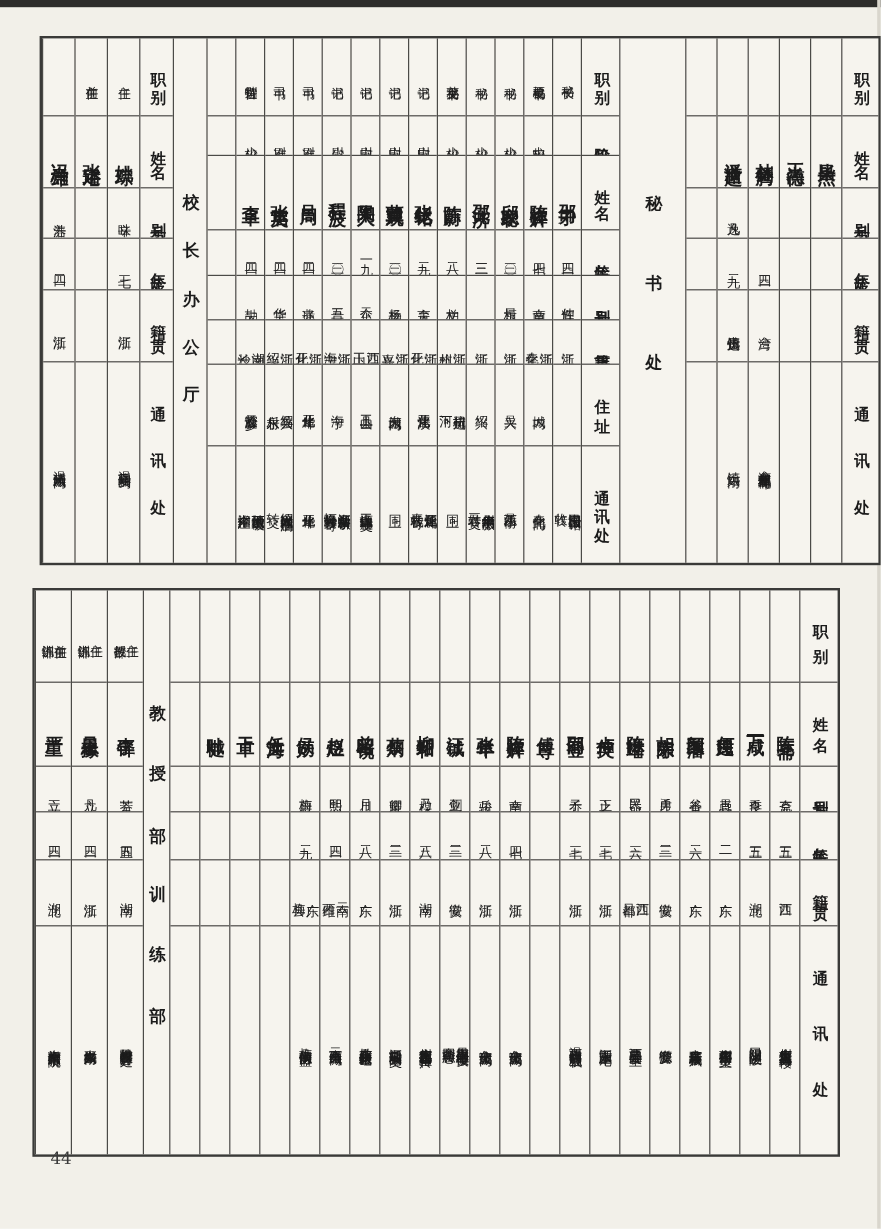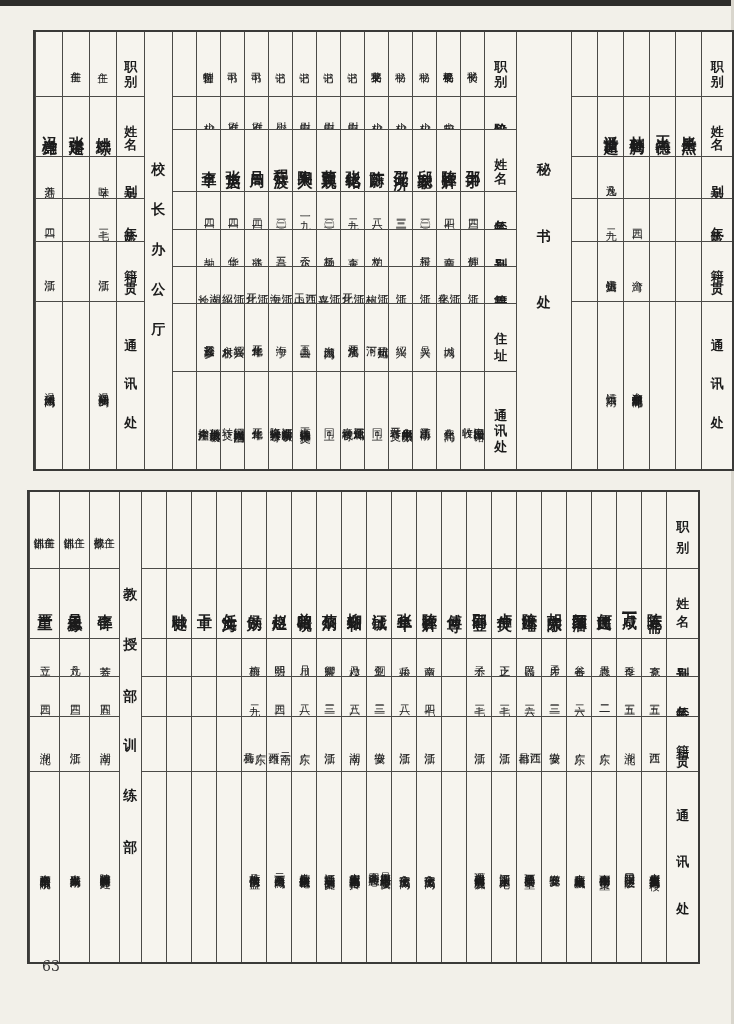--- a/index.html
+++ b/index.html
@@ -1137,14 +1137,14 @@
           </div>
           <div class="cell" style="height: 55px;">
             <span class="vt">湖北</span>
           </div>
           <div class="cell" style="height: 190px;">
             <span class="vt">南京门帘桥东天书院转</span>
           </div>
         </div>
       </div>
     </div>
-  <div class="page-number">63</div>
+  <div class="page-number">44</div>
 </div>
 
 </body></html>

